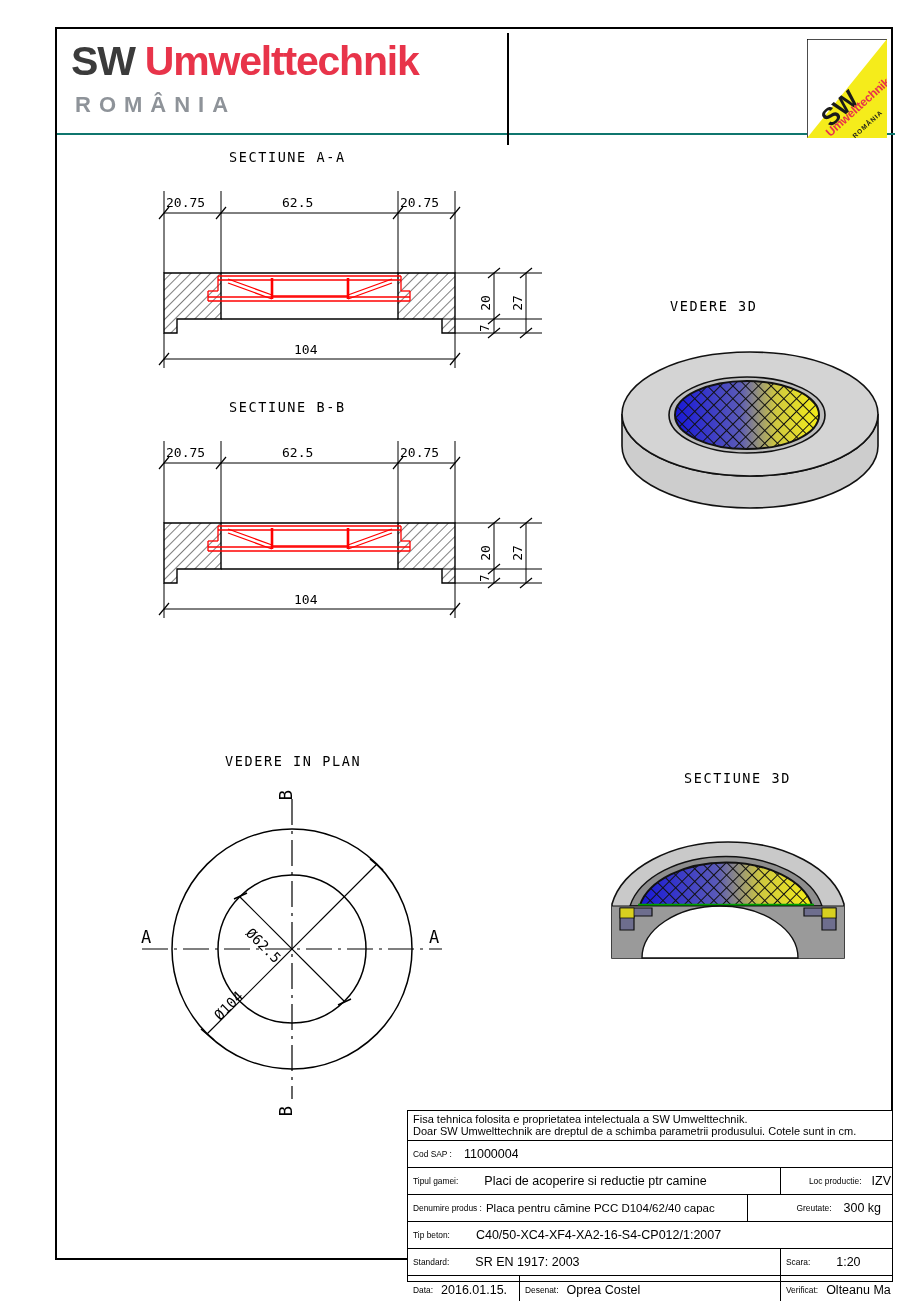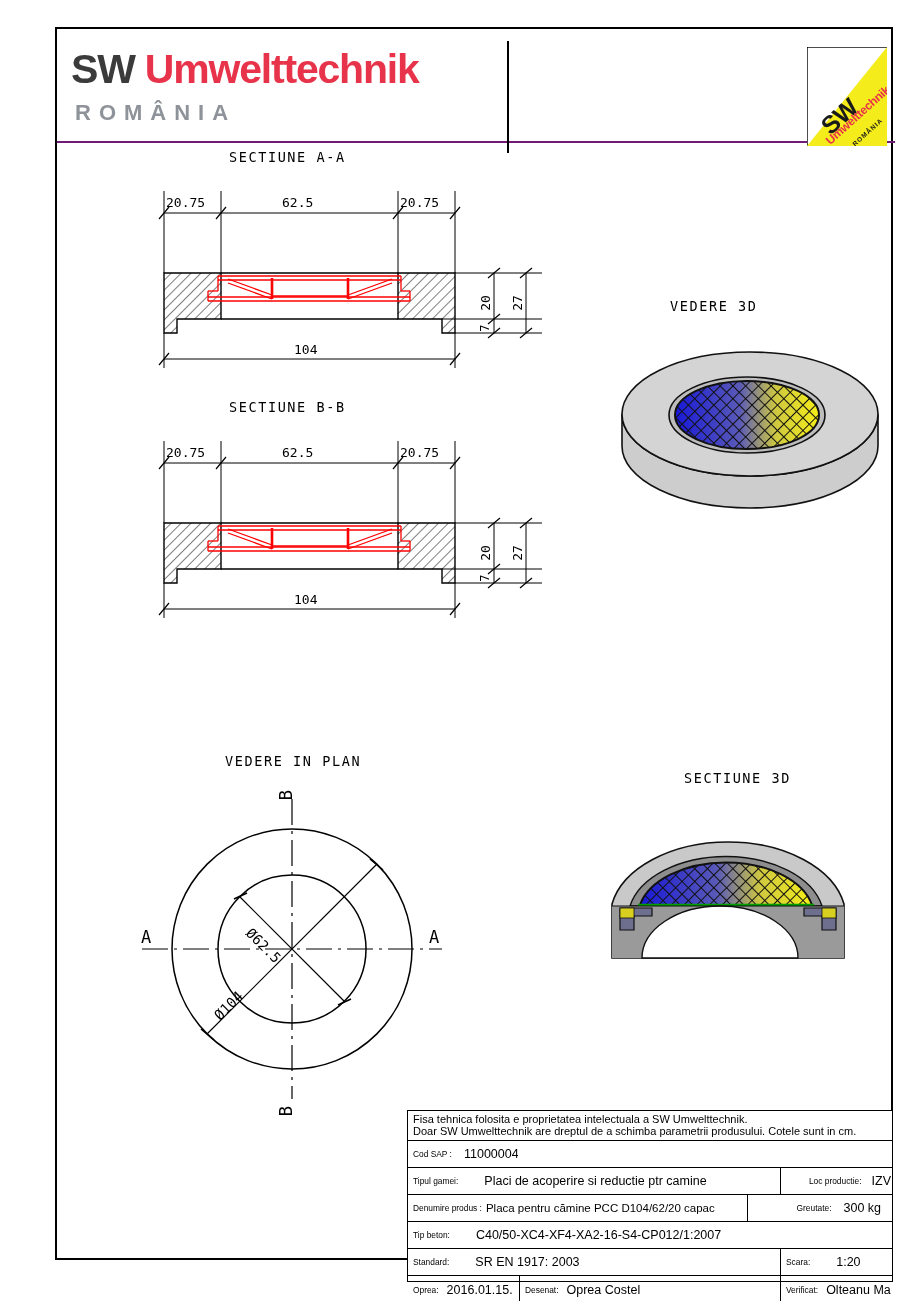--- a/index.html
+++ b/index.html
@@ -22,23 +22,23 @@
     position: absolute;
     left: 55px; top: 27px;
     width: 838px; height: 1233px;
     border: 2px solid #000;
     background: #fff;
   }
 
   
   #header-band {
     position: absolute;
-    left: 0; top: 12px;
+    left: 0; top: 4px;
     width: 838px; height: 102px;
-    border-bottom: 2px solid #701a75;
+    border-bottom: 2px solid #0f766e;
   }
   #logo-cell {
     position: absolute;
     left: 0; top: 0;
     width: 452px; height: 112px;
     border-right: 2px solid #000;
     padding: 8px 0 0 14px;
   }
   .logo-line1 {
     font-family: "Liberation Sans", sans-serif;
@@ -514,21 +514,21 @@
           </div>
           <div class="tb-cell" style="width:110px;justify-content:flex-end;">
             <span class="tb-lab">Loc productie:</span>
             <span class="tb-val" style="margin-left:6px;">IZV</span>
           </div>
         </div>
 
         <div class="tb-row" style="height:27px;gap:44px;">
           <div class="tb-cell bordered" style="width:373px;">
             <span class="tb-lab">Denumire produs :</span>
-            <span class="tb-val small">Placa pentru cămine PCC D104/62/20 capac</span>
+            <span class="tb-val small">Placa pentru cămine PCC D104/62/40 capac</span>
           </div>
           <div class="tb-cell" style="width:110px;">
             <span class="tb-lab">Greutate:</span>
             <span class="tb-val" style="margin-left:8px;">300 kg</span>
           </div>
         </div>
 
         <div class="tb-row" style="height:27px;">
           <div class="tb-cell" style="width:100%;">
             <span class="tb-lab">Tip beton:</span>
@@ -542,21 +542,21 @@
             <span class="tb-val" style="margin-left:22px;">SR EN 1917: 2003</span>
           </div>
           <div class="tb-cell" style="width:110px;">
             <span class="tb-lab">Scara:</span>
             <span class="tb-val" style="margin-left:22px;">1:20</span>
           </div>
         </div>
 
         <div class="tb-row" style="height:27px;">
           <div class="tb-cell bordered" style="width:112px;">
-            <span class="tb-lab">Oprea:</span>
+            <span class="tb-lab">Data:</span>
             <span class="tb-val" style="margin-left:4px;">2016.01.15.</span>
           </div>
           <div class="tb-cell bordered" style="width:261px;">
             <span class="tb-lab">Desenat:</span>
             <span class="tb-val" style="margin-left:4px;">Oprea Costel</span>
           </div>
           <div class="tb-cell" style="width:110px;">
             <span class="tb-lab">Verificat:</span>
             <span class="tb-val" style="margin-left:4px;">Olteanu Marius</span>
           </div>

